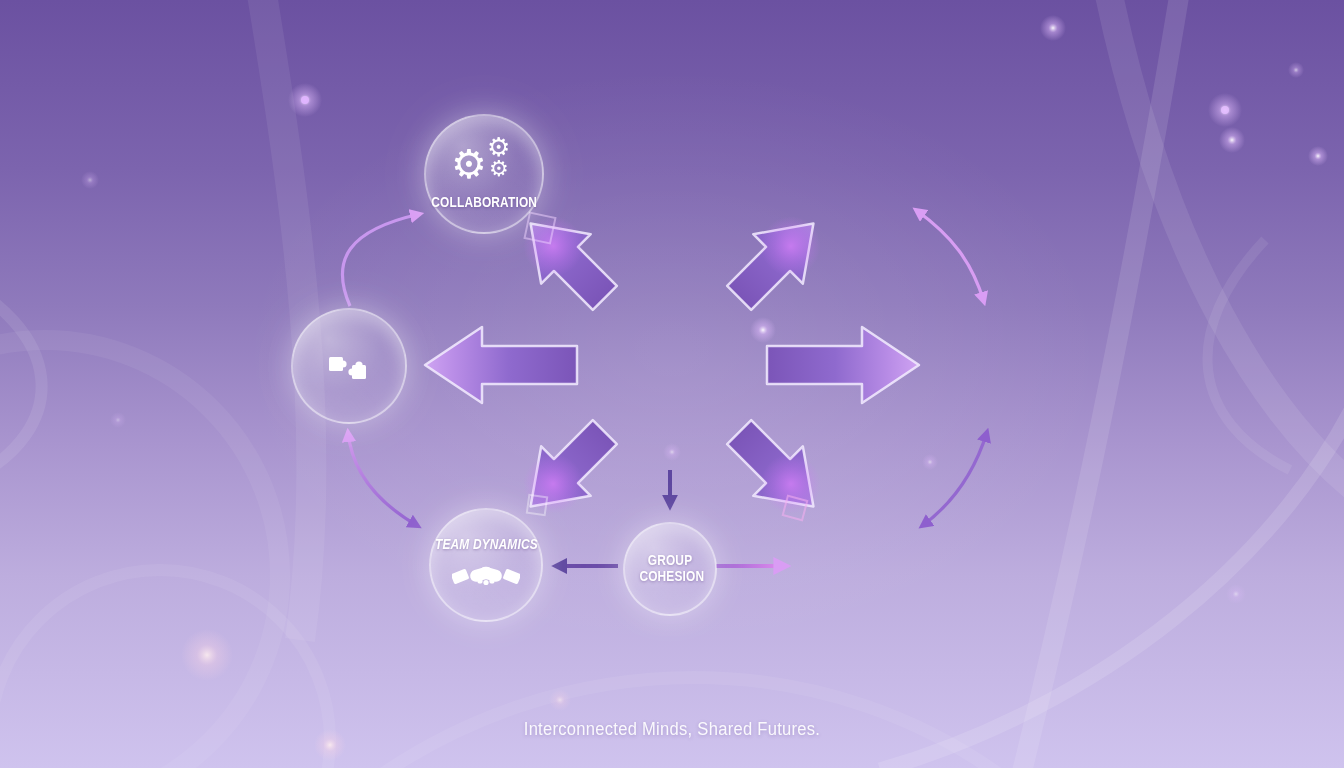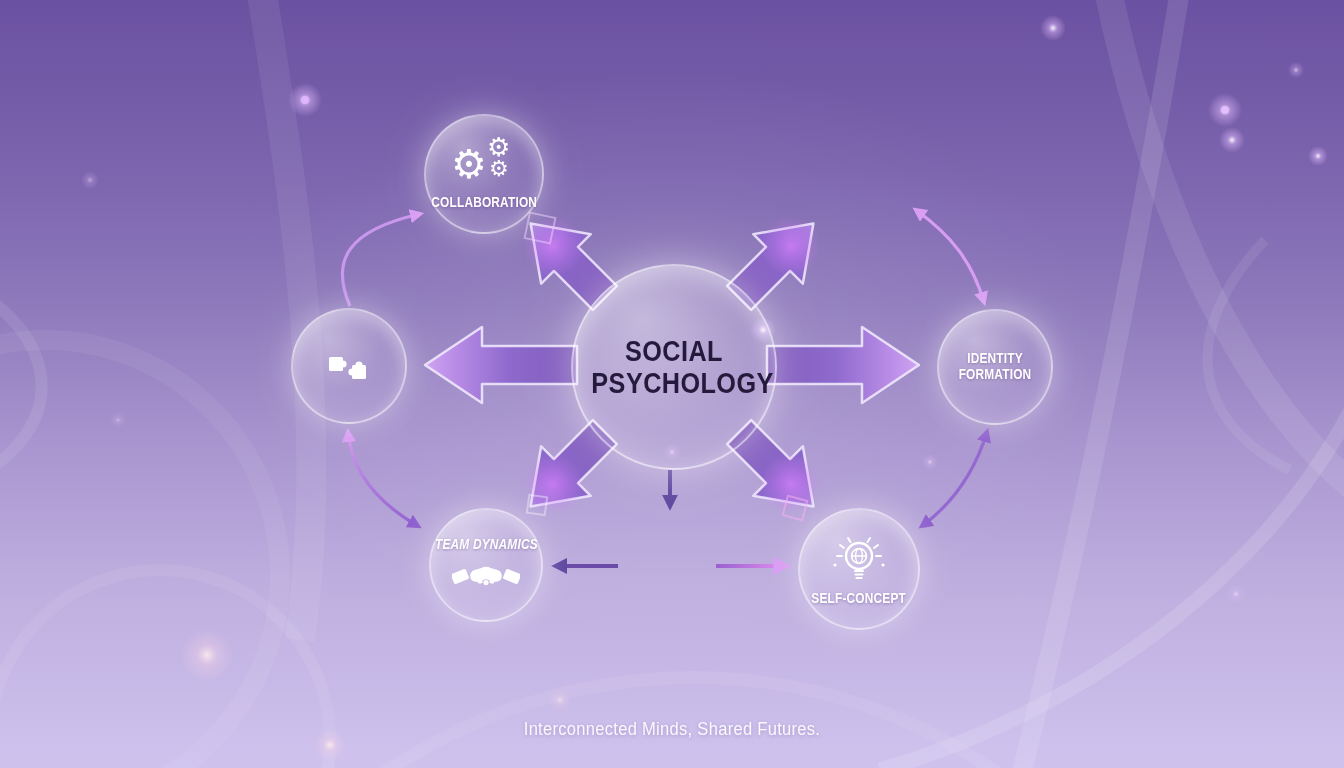--- a/index.html
+++ b/index.html
@@ -168,54 +168,36 @@
     <path d="M987,432 C974,474 952,504 922,526" stroke="#9468d0" stroke-width="3.2" fill="none" marker-start="url(#mh-purple)" marker-end="url(#mh-purple)"></path>
     <path d="M348,432 C352,472 378,503 418,526" stroke="url(#gradBL)" stroke-width="3.2" fill="none" marker-start="url(#mh-pink)" marker-end="url(#mh-purple)"></path>
 
     <g fill="none">
       <rect x="-13" y="-13" width="26" height="26" transform="translate(540,228) rotate(12)" stroke="rgba(240,210,255,0.5)" stroke-width="2"></rect>
       <rect x="-10" y="-10" width="20" height="20" transform="translate(795,508) rotate(15)" stroke="rgba(245,175,240,0.55)" stroke-width="2"></rect>
       <rect x="-9" y="-9" width="18" height="18" transform="translate(537,505) rotate(8)" stroke="rgba(255,255,255,0.38)" stroke-width="2"></rect>
     </g>
   </svg>
 
-  <div class="center-circle">
-    <div class="center-title">SOCIAL PSYCHOLOGY</div>
-  </div>
 
   <div class="node" style="left:424px;top:114px;width:116px;height:116px;">
     <div class="gears">
       <span class="gear-big">⚙</span>
       <span class="gear-med">⚙</span>
       <span class="gear-small">⚙</span>
     </div>
     <div class="node-label">COLLABORATION</div>
   </div>
 
 
-  <div class="node" style="left:937px;top:309px;width:112px;height:112px;">
-    <div class="node-label wrap2" style="width:92px;">IDENTITY FORMATION</div>
-  </div>
-
-  <div class="node" style="left:798px;top:508px;width:118px;height:118px;">
-    <svg class="icon-svg" width="62" height="56" viewBox="-31 -29 62 56">
-      <g stroke="#fff" fill="none" stroke-linecap="round">
-        <circle cx="0" cy="-5" r="13" stroke-width="2.4"></circle>
-        <circle cx="0" cy="-5" r="7.4" stroke-width="1.7"></circle>
-        <path d="M-7.4,-5 H7.4" stroke-width="1.5"></path>
-        <ellipse cx="0" cy="-5" rx="3.4" ry="7.4" stroke-width="1.4"></ellipse>
-        <path d="M-4,10 h8 M-3.5,13.5 h7 M-2.5,17 h5" stroke-width="2.2"></path>
-        <path d="M-19,-16 L-15,-13 M19,-16 L15,-13 M-22,-5 L-17,-5 M22,-5 L17,-5 M-11,-23 L-8.5,-19 M11,-23 L8.5,-19" stroke-width="2"></path>
-      </g>
-      <circle cx="-24" cy="4" r="1.6" fill="#fff"></circle>
-      <circle cx="24" cy="4" r="1.6" fill="#fff"></circle>
-    </svg>
-    <div class="node-label">SELF-CONCEPT</div>
-  </div>
-
+
+
+  <div class="node" style="left:623px;top:522px;width:90px;height:90px;">
+    <div class="node-label wrap2" style="width:72px;">GROUP COHESION</div>
+  </div>
 
   <div class="node" style="left:429px;top:508px;width:110px;height:110px;font-style:italic;">
     <div class="node-label">TEAM DYNAMICS</div>
     <svg class="icon-svg" width="68" height="38" viewBox="-34 -19 68 38">
       <g fill="#fff">
         <rect x="-34" y="-3" width="16" height="11" rx="2" transform="rotate(-22 -26 2.5)"></rect>
         <rect x="18" y="-3" width="16" height="11" rx="2" transform="rotate(22 26 2.5)"></rect>
         <rect x="-16" y="-7" width="23" height="12" rx="6" transform="rotate(-16)"></rect>
         <rect x="-7" y="-7" width="23" height="12" rx="6" transform="rotate(16)"></rect>
         <circle cx="-6" cy="7" r="2.6"></circle>

